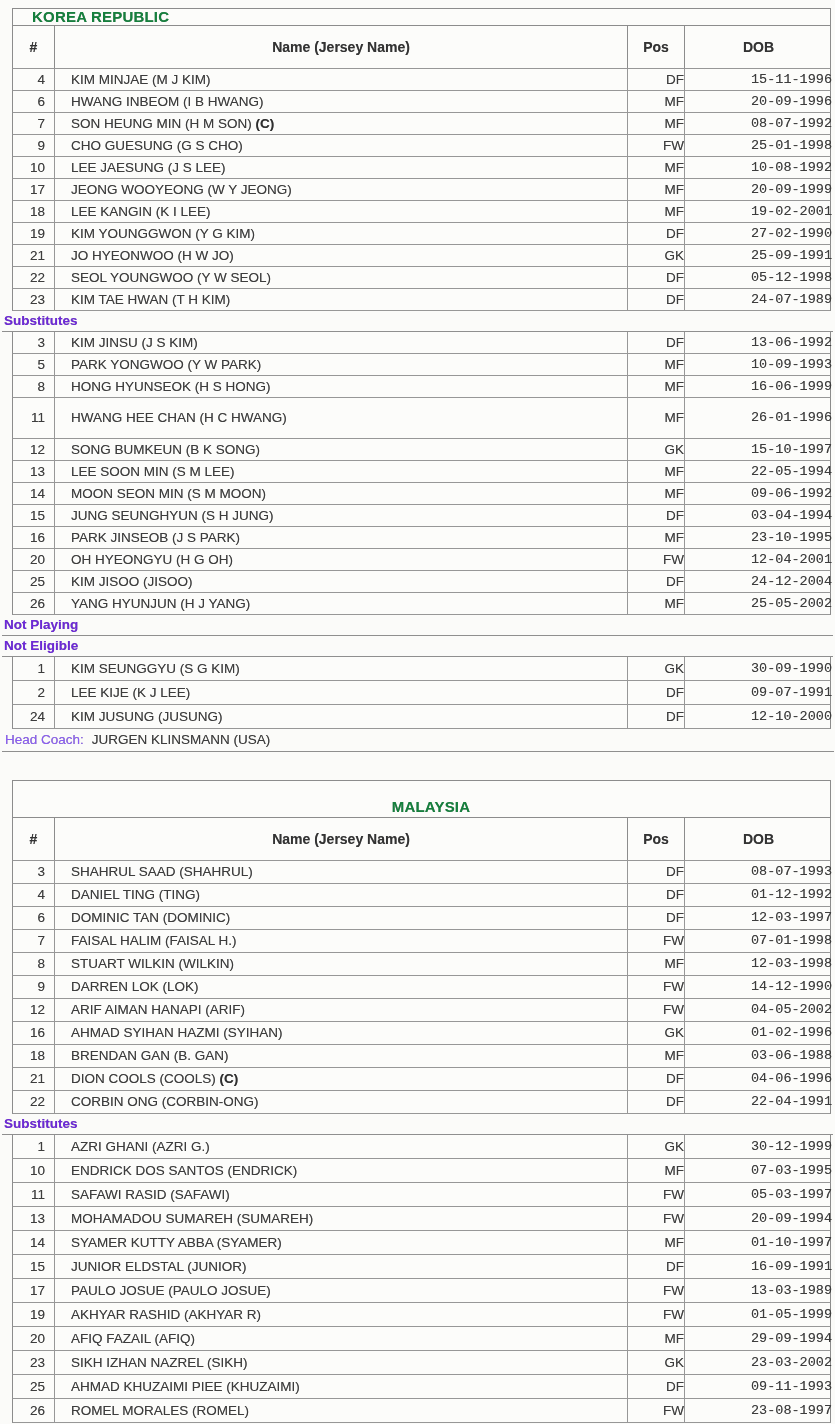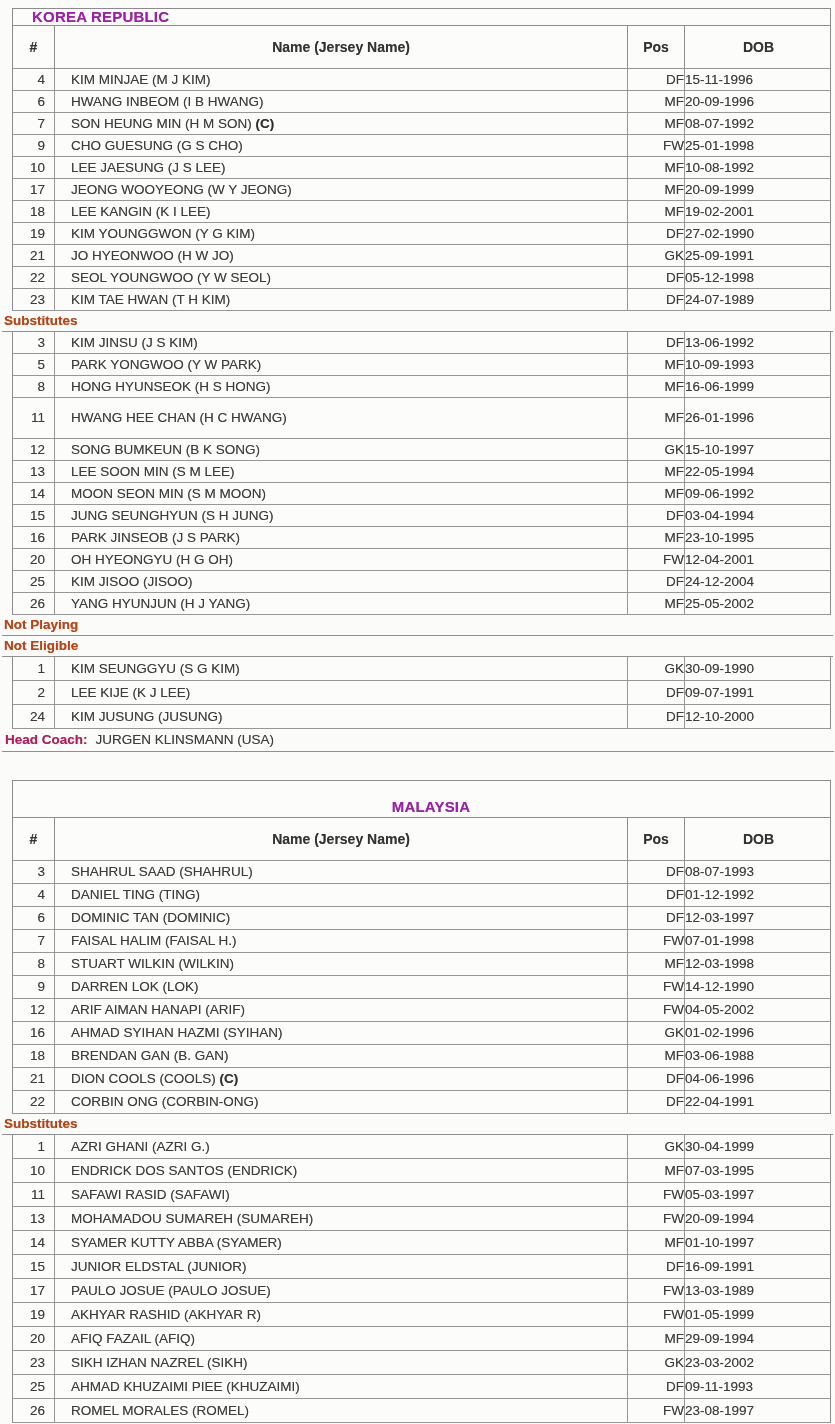--- a/index.html
+++ b/index.html
@@ -24,21 +24,21 @@
     box-sizing:content-box;
     background:#fcfcfa;
   }
   .trow > div{overflow:hidden;white-space:nowrap;}
 
   .title-row{
     display:block;
     border:1px solid #8c8c8c;
     border-bottom:1px solid #8c8c8c;
     font-weight:bold;font-size:15px;letter-spacing:.2px;
-    color:#a21caf;background:#fcfcfa;
+    color:#15803d;background:#fcfcfa;
     padding-left:19px;
   }
   .t0 .title-row{height:16px;line-height:15px;}
   .t1 .title-row{height:36px;line-height:52px;text-align:center;}
 
   .header-row{height:42px;}
   .header-row > div{
     font-weight:bold;font-size:14px;color:#333;
     text-align:center;line-height:42px;
   }
@@ -52,38 +52,38 @@
   .player-row > div{line-height:inherit;}
   .player-row{line-height:21px;}
   .player-row.np{line-height:23px;}
   .player-row.my{line-height:22px;}
   .player-row.mysub{line-height:23px;}
   .player-row.tall{line-height:40px;}
 
   .cell-num{text-align:right;padding-right:9px;}
   .cell-name{padding-left:16px;border-left:1px solid #979797;}
   .cell-pos{text-align:right;border-left:1px solid #979797;}
-  .cell-dob{text-align:left;border-left:1px solid #979797;}
+  .cell-dob{text-align:right;border-left:1px solid #979797;font-family:Liberation Mono, monospace;}
   .cap{font-weight:bold;color:#2f2f2f;}
 
   .label-row{
     margin-left:-10px;width:829px;
     border-bottom:1px solid #8f8f8f;
-    font-weight:bold;font-size:13.5px;color:#c2410c;
+    font-weight:bold;font-size:13.5px;color:#6d28d9;
     height:20px;line-height:19px;padding-left:2px;
     background:transparent;
   }
   .label-row.last{border-bottom:1px solid #8f8f8f;height:15px;}
 
   .coach-row{
     margin-left:-10px;width:829px;
     border-bottom:1px solid #8f8f8f;
     font-size:13.5px;height:22px;line-height:21px;padding-left:3px;
   }
-  .coach-row .coach-label{font-weight:bold;color:#be185d;}
+  .coach-row .coach-label{font-weight:normal;color:#8b5cf6;}
   .coach-row .coach-name{margin-left:8px;}
 
   
   .doc{text-shadow:0 0 .5px rgba(70,70,70,.55);}
 </style>
 </head>
 <body>
 
 <div class="doc" id="doc">
     <div class="team-table t0">
@@ -328,21 +328,21 @@
         <div class="cell-num">22</div>
         <div class="cell-name"><span>CORBIN ONG (CORBIN-ONG)</span></div>
         <div class="cell-pos">DF</div>
         <div class="cell-dob">22-04-1991</div>
       </div>
       <div class="label-row">Substitutes</div>
       <div class="trow player-row mysub">
         <div class="cell-num">1</div>
         <div class="cell-name"><span>AZRI GHANI (AZRI G.)</span></div>
         <div class="cell-pos">GK</div>
-        <div class="cell-dob">30-04-1999</div>
+        <div class="cell-dob">30-12-1999</div>
       </div>
       <div class="trow player-row mysub">
         <div class="cell-num">10</div>
         <div class="cell-name"><span>ENDRICK DOS SANTOS (ENDRICK)</span></div>
         <div class="cell-pos">MF</div>
         <div class="cell-dob">07-03-1995</div>
       </div>
       <div class="trow player-row mysub">
         <div class="cell-num">11</div>
         <div class="cell-name"><span>SAFAWI RASID (SAFAWI)</span></div>

